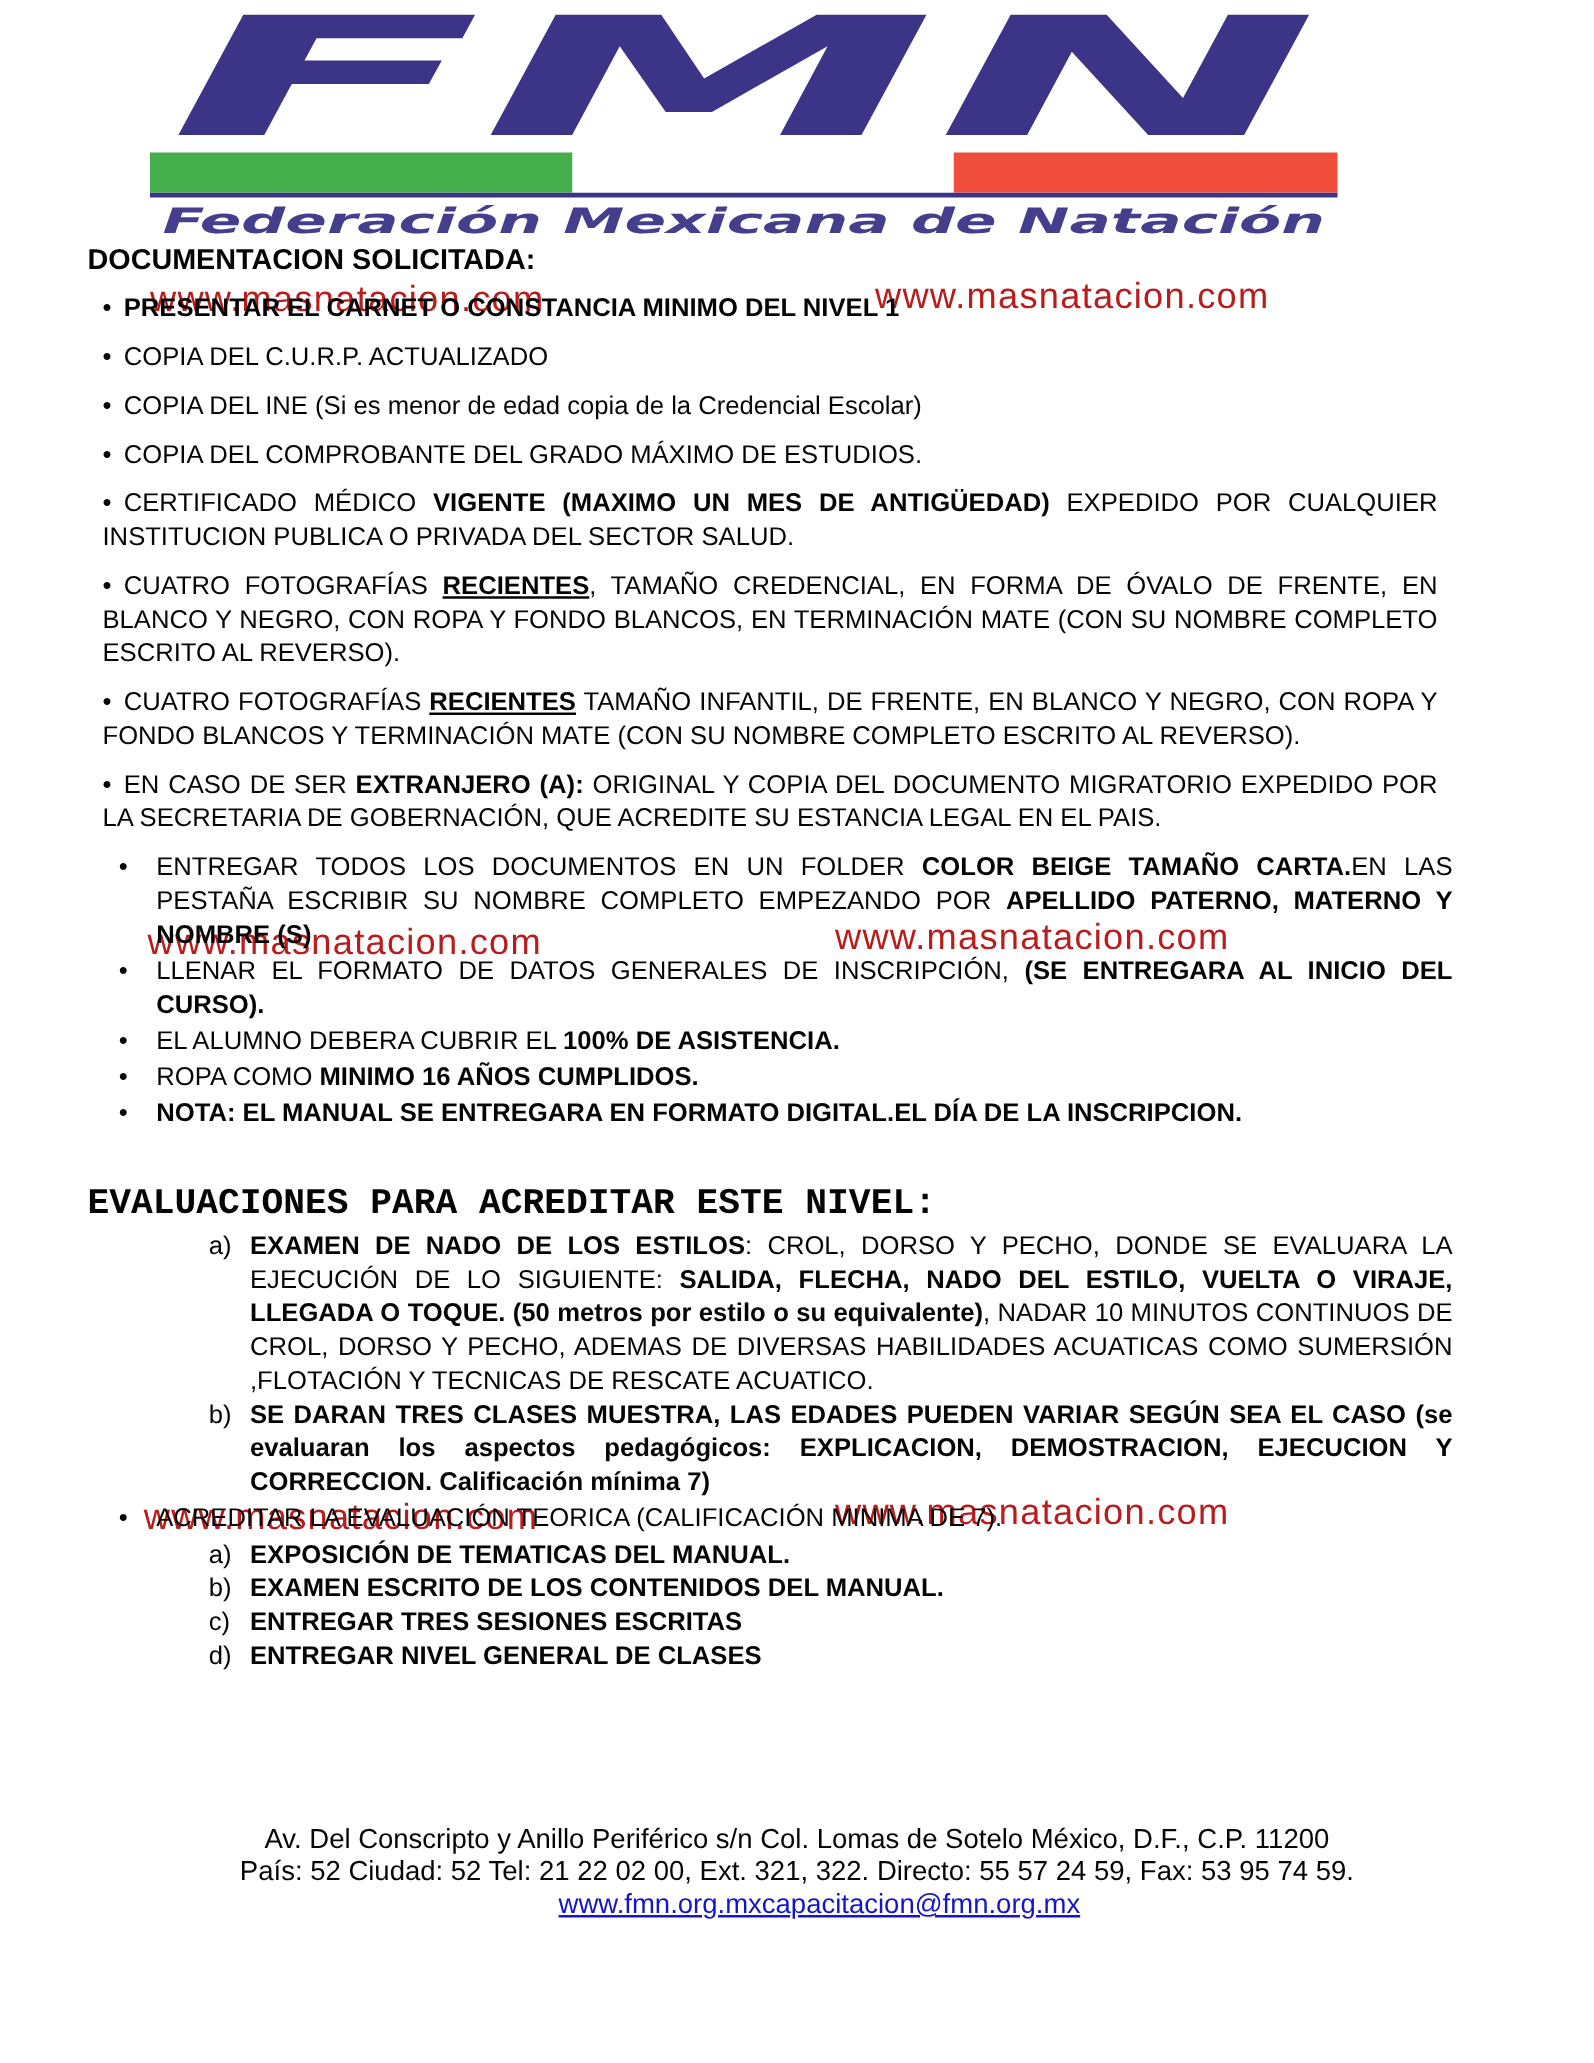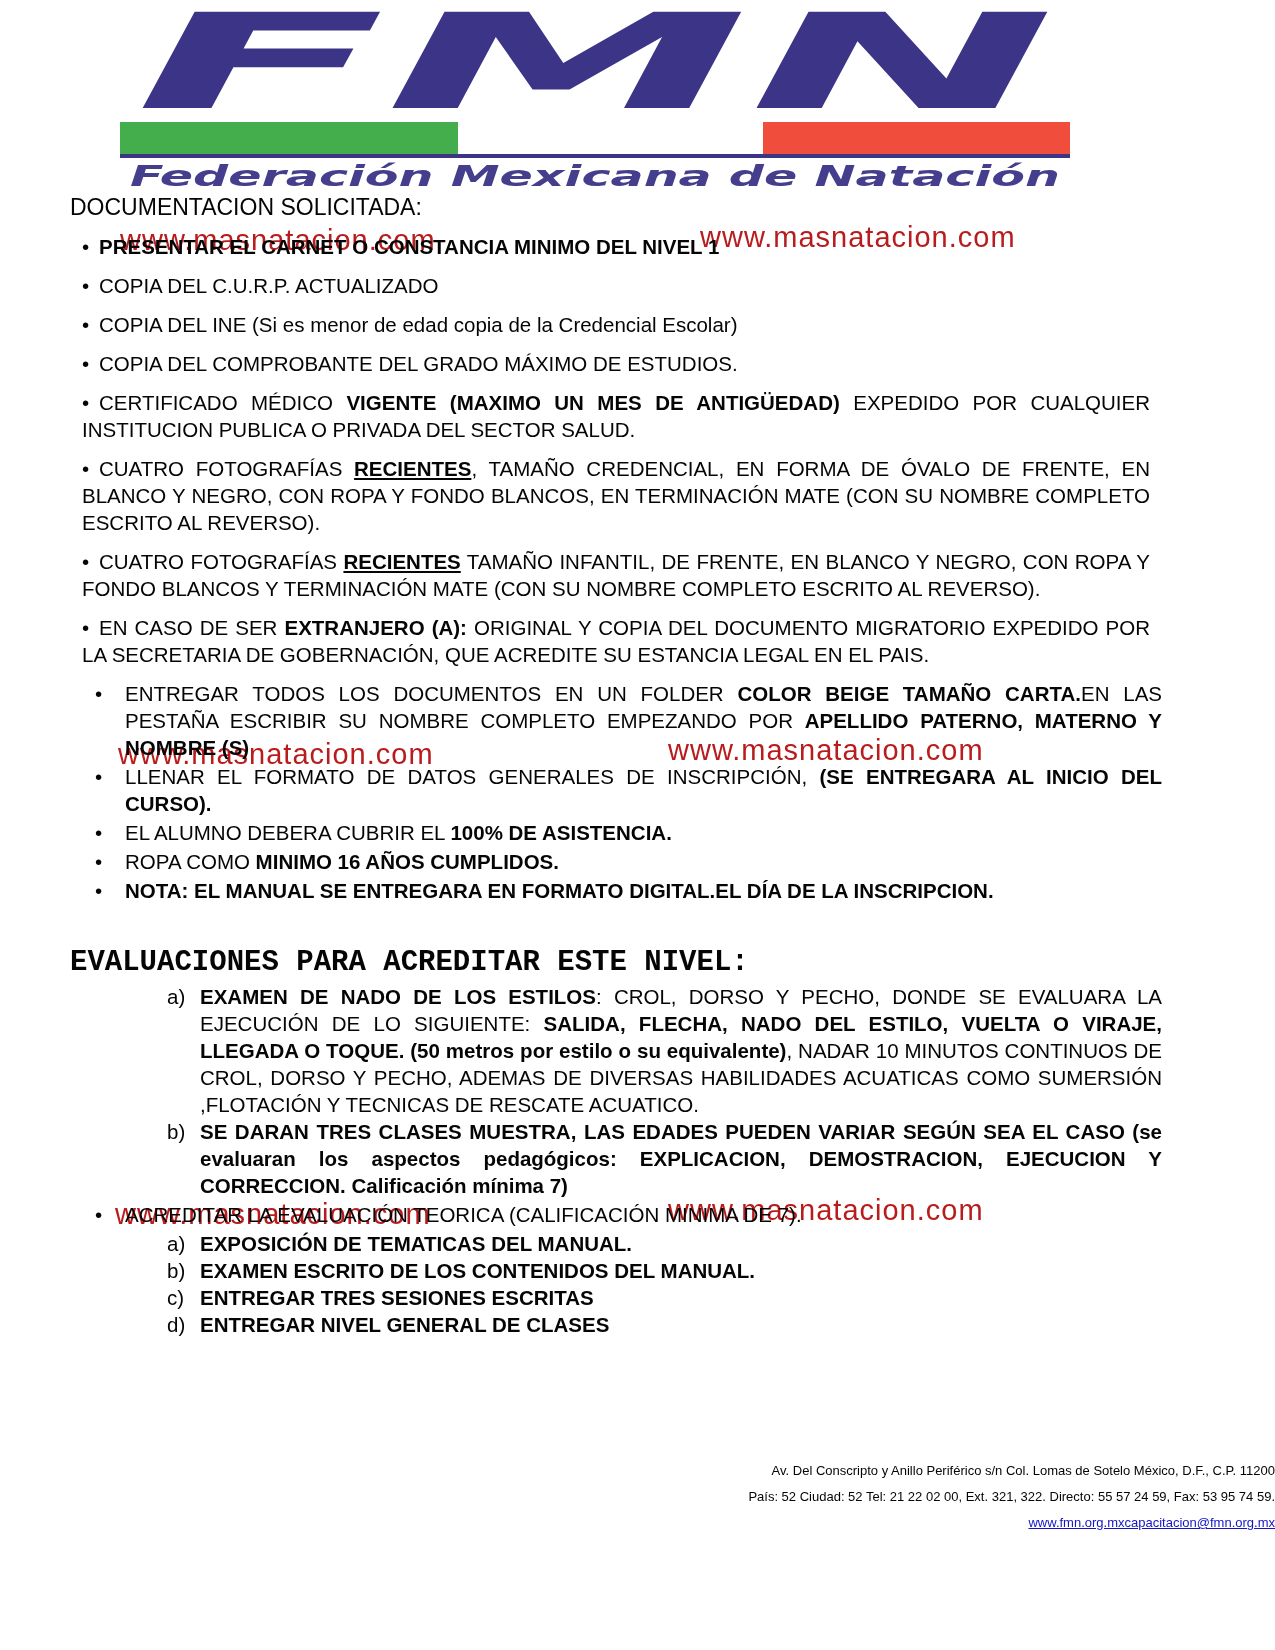--- a/index.html
+++ b/index.html
@@ -20,37 +20,37 @@
              color:#b91c1c;letter-spacing:1px;white-space:nowrap;}
   .w1{left:120px;top:224px;}
   .w2{left:700px;top:221px;}
   .w3{left:118px;top:738px;}
   .w4{left:668px;top:734px;}
   .w5{left:115px;top:1198px;}
   .w6{left:668px;top:1194px;}
 
   
   .content{position:absolute;left:70px;top:194px;width:1092px;z-index:1;}
-  .doc-heading{font-size:23px;font-weight:normal;margin:0 0 5px 0;}
+  .doc-heading{font-size:23px;font-weight:bold;margin:0 0 5px 0;}
   .eval-heading{font-size:29px;font-weight:bold;margin:42px 0 4px 0;font-family:Liberation Mono, monospace;}
 
   .li{font-size:20.5px;line-height:27px;text-align:justify;position:relative;}
   .li.tight{margin:12px;}
   .li.tight .marker{display:inline-block;width:17px;}
   .li.hang{padding-left:55px;margin:2px 0;}
   .li.hang .marker{position:absolute;left:25px;}
   .li.alpha{padding-left:130px;margin:0;}
   .li.alpha .marker{position:absolute;left:97px;}
   .li.para{margin:0;}
   .b{font-weight:bold;}
   .u{text-decoration:underline;}
 
   
   .footer{position:absolute;left:0;top:1458px;width:100%;z-index:1;
-          text-align:right;font-size:13px;line-height:26px;}
+          text-align:center;font-size:22px;line-height:26px;}
   .footer-link{color:#1414c8;text-decoration:underline;cursor:pointer;margin-left:36px;}
 </style>
 </head>
 <body>
 
 <div class="page">
 
   <div class="watermark w1">www.masnatacion.com</div>
   <div class="watermark w2">www.masnatacion.com</div>
   <div class="watermark w3">www.masnatacion.com</div>

